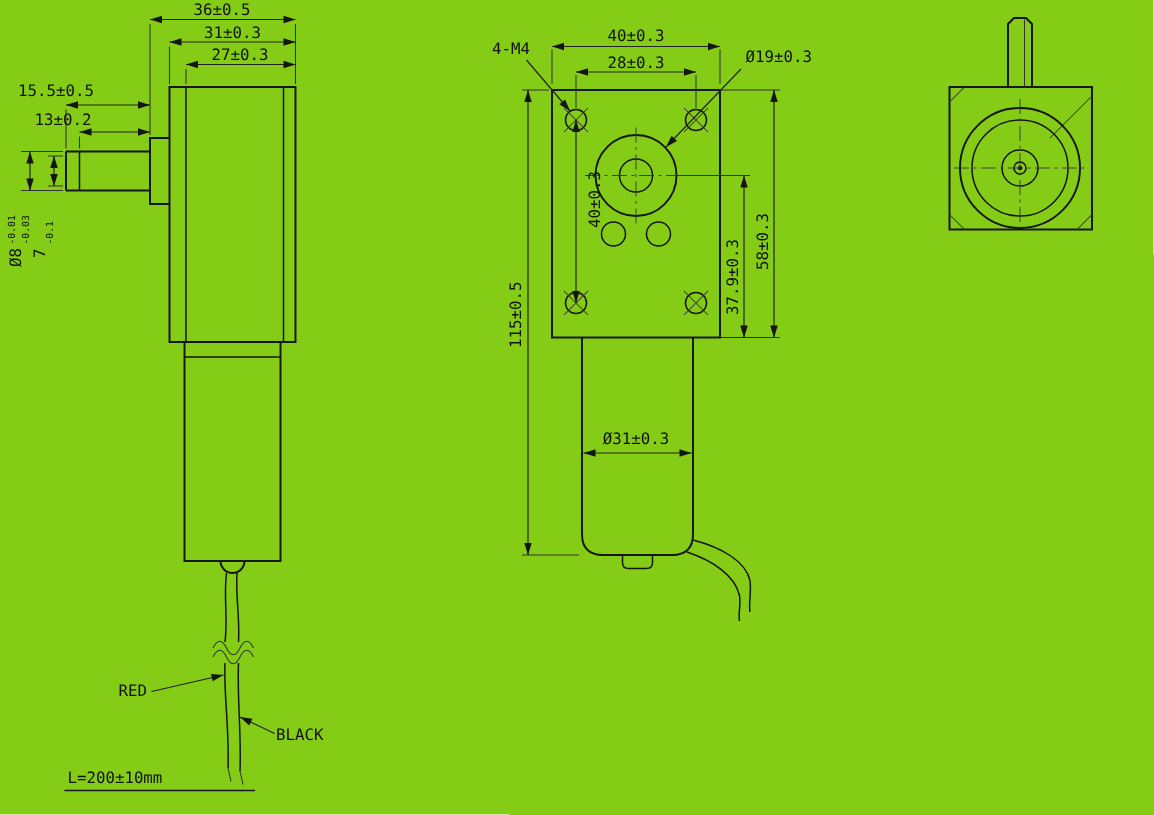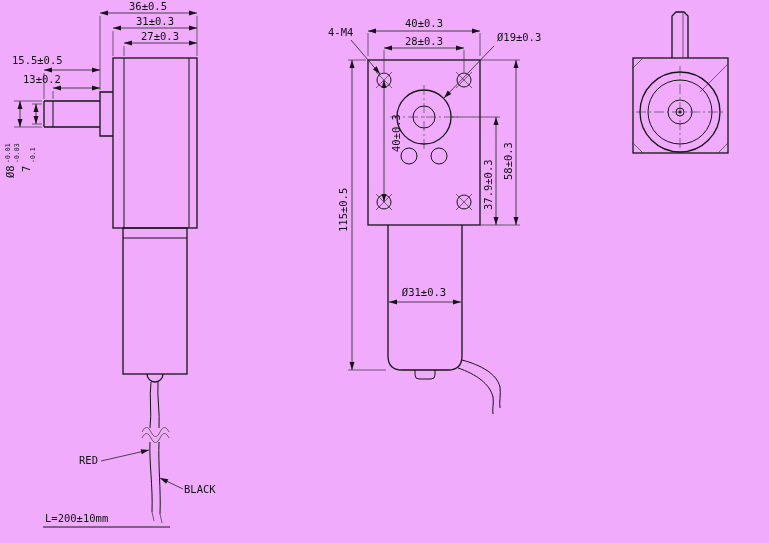--- a/index.html
+++ b/index.html
@@ -1,16 +1,16 @@
 <!DOCTYPE html>
 <html><head>
 <meta charset="utf-8">
 <style>
   html,body{margin:0;padding:0;background:#ffffff;}
-  .canvas{position:relative;width:769px;height:543px;background:#f0abfc;overflow:hidden;}
+  .canvas{position:relative;width:769px;height:543px;background:#84cc16;overflow:hidden;}
   svg{display:block;}
   text{font-family:"DejaVu Sans Mono","Liberation Mono",monospace;fill:#111;}
   .t{font-size:10.5px;}
   .ts{font-size:6.5px;}
   .o{stroke:#151515;stroke-width:1.3;fill:none;stroke-linejoin:miter;}
   .m{stroke:#151515;stroke-width:1;fill:none;}
   .d{stroke:#222;stroke-width:0.8;fill:none;}
   .e{stroke:#333;stroke-width:0.7;fill:none;}
   .cl{stroke:#333;stroke-width:0.6;fill:none;stroke-dasharray:10 3 2 3;}
 </style>

